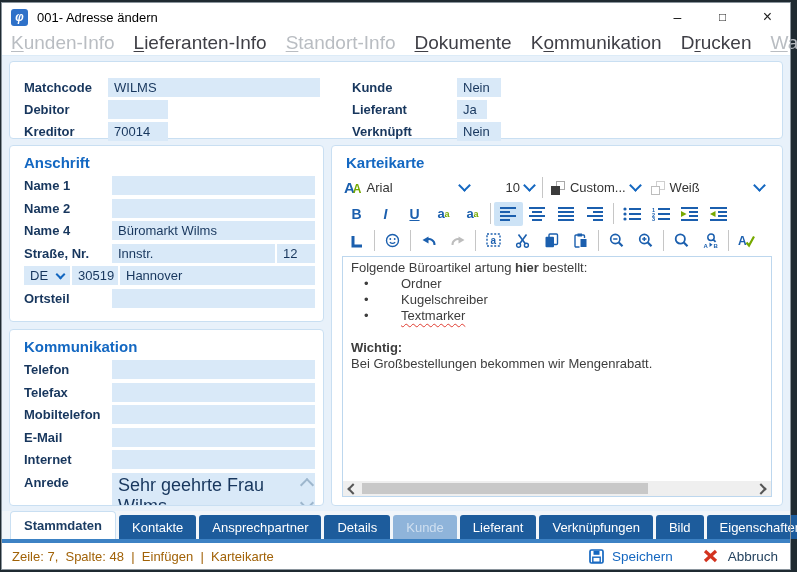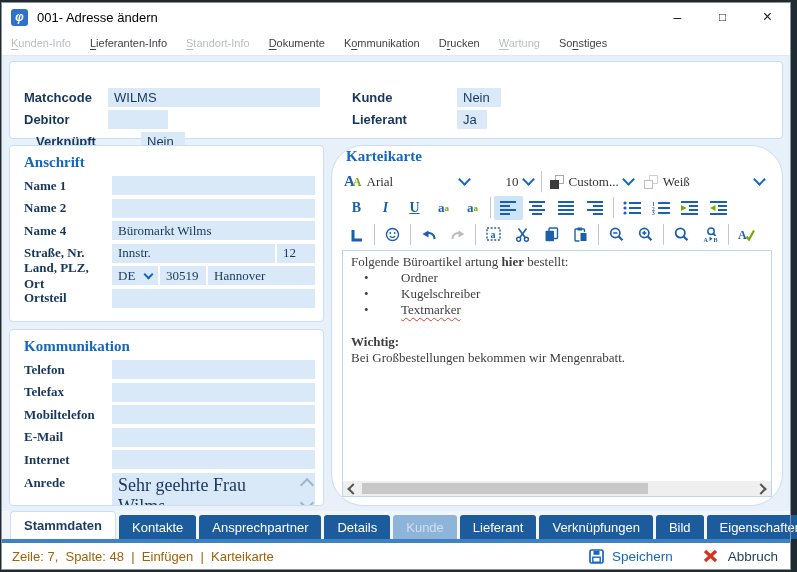--- a/index.html
+++ b/index.html
@@ -15,60 +15,60 @@
            font-style:italic;font-weight:700;}
   .wtitle{font-size:13px;color:#000;}
   .wcontrols{margin-left:auto;display:flex;height:100%;}
   .wbtn{width:45px;height:100%;display:flex;align-items:center;justify-content:center;
         font-size:14px;color:#222;}
   .wbtn.max{font-size:12px;}
   .wbtn.close{font-size:16px;}
 
   
   .menubar{height:24px;flex:none;display:flex;align-items:center;gap:19px;padding-left:9px;
-           font-size:11px;color:#3f3f46;border-bottom:1px solid #dcebf7;background:#fff;}
+           font-size:19px;color:#3f3f46;border-bottom:1px solid #dcebf7;background:#fff;}
   .mitem{white-space:nowrap;}
   .mitem.dis{color:#b9bdc2;}
   .mkey{text-decoration:underline;text-underline-offset:2px;}
 
   
   .content{flex:1;background:#e8f1fa;padding:5px 7px;display:flex;flex-direction:column;gap:6px;
            overflow:hidden;}
   .panel{background:#fff;border:1px solid #c9dff2;border-radius:4px;box-sizing:border-box;}
   .sectitle{font-size:15px;font-weight:700;color:#1468c2;padding:8px 0 5px 14px;}
   .frow{display:flex;align-items:center;margin:0 8px 3.5px 14px;height:19px;}
   .lbl{font-size:13px;color:#17365d;font-weight:600;flex:none;}
   .fld{background:#d9e9f8;height:19px;display:flex;align-items:center;padding:0 6px;
        font-size:13px;color:#17365d;box-sizing:border-box;}
   .chev{display:inline-block;width:7px;height:7px;border-right:2.2px solid #1467c0;
         border-bottom:2.2px solid #1467c0;transform:rotate(45deg);margin-top:-4px;flex:none;}
   .chev.sm{width:5px;height:5px;border-width:2px;margin-top:-2px;}
 
   
-  .summary{height:78px;flex:none;padding-top:26px;display:flex;flex-direction:column;}
+  .summary{height:78px;flex:none;padding-top:16px;display:flex;flex-direction:column;}
   .sumrow{display:flex;align-items:center;height:19px;margin-bottom:3px;}
   .sumrow .lbl1{width:84px;margin-left:14px;}
   .sumrow .lbl2{width:105px;margin-left:26px;}
   .sum-left{width:316px;display:flex;align-items:center;}
 
-  .mainrow{flex:1;display:flex;gap:7px;overflow:hidden;font-family:Liberation Serif, serif;}
+  .mainrow{flex:1;display:flex;gap:7px;overflow:hidden;}
   .leftcol{width:315px;flex:none;display:flex;flex-direction:column;gap:7px;}
   .leftcol .panel{flex:1;overflow:hidden;}
   .anrow .lbl{width:88px;}
 
   
   .tarea{flex:1;background:#d9e9f8;height:42px;position:relative;font-size:18px;color:#17365d;
          padding:2px 18px 0 6px;box-sizing:border-box;}
   .vsarr{position:absolute;right:3px;width:8px;height:8px;border-right:2px solid #9db6cd;
          border-bottom:2px solid #9db6cd;}
   .vsarr.up{top:7px;transform:rotate(-135deg);}
   .vsarr.dn{bottom:7px;transform:rotate(45deg);}
 
   
-  .kkpanel{flex:1;display:flex;flex-direction:column;padding:0 10px 8px 10px;overflow:hidden;border-radius:32px;}
+  .kkpanel{flex:1;display:flex;flex-direction:column;padding:6px 10px 8px 10px;overflow:hidden;}
   .kkpanel .sectitle{padding:2px 0 4px 4px;}
   .trow{display:flex;align-items:center;flex:none;}
   .t1{height:25px;gap:5px;padding:0 2px;font-size:13px;color:#333;}
   .t1 .fname{width:88px;}
   .t1 .fsize{margin-left:32px;}
   .t2,.t3{height:27px;}
   .tb{height:24px;min-width:29px;display:flex;align-items:center;justify-content:center;
       border-radius:2px;}
   .tb.active{background:#cde3f6;}
   .sep{width:1px;height:21px;background:#c6c6c6;margin:0 3px;flex:none;}
@@ -161,20 +161,24 @@
       </div>
       <div class="sumrow">
         <div class="sum-left">
           <span class="lbl lbl1">Debitor</span>
           <span class="fld" style="width:60px;"></span>
         </div>
         <span class="lbl lbl2">Lieferant</span>
         <span class="fld" style="min-width:30px;">Ja</span>
       </div>
       <div class="sumrow">
+        <div class="sum-left">
+          <span class="lbl lbl1">Kreditor</span>
+          <span class="fld" style="width:60px;">70014</span>
+        </div>
         <span class="lbl lbl2">Verknüpft</span>
         <span class="fld" style="min-width:44px;">Nein</span>
       </div>
     </div>
 
     <div class="mainrow">
       <div class="leftcol">
 
         <div class="panel">
           <div class="sectitle">Anschrift</div>
@@ -189,21 +193,20 @@
           <div class="frow anrow">
               <span class="lbl">Name 4</span>
               <span class="fld" style="flex:1;">Büromarkt Wilms</span>
             </div>
           <div class="frow anrow">
             <span class="lbl">Straße, Nr.</span>
             <span class="fld" style="flex:1;margin-right:2px;">Innstr.</span>
             <span class="fld" style="width:38px;">12</span>
           </div>
           <div class="frow anrow">
-            <span class="lbl">Land, PLZ, Ort</span>
             <span class="fld" style="width:46px;margin-right:2px;justify-content:space-between;">
                 <span>DE</span>
                 <span class="chev sm"></span>
               </span>
             <span class="fld" style="width:46px;margin-right:2px;">30519</span>
             <span class="fld" style="flex:1;">Hannover</span>
           </div>
           <div class="frow anrow">
               <span class="lbl">Ortsteil</span>
               <span class="fld" style="flex:1;"></span>

